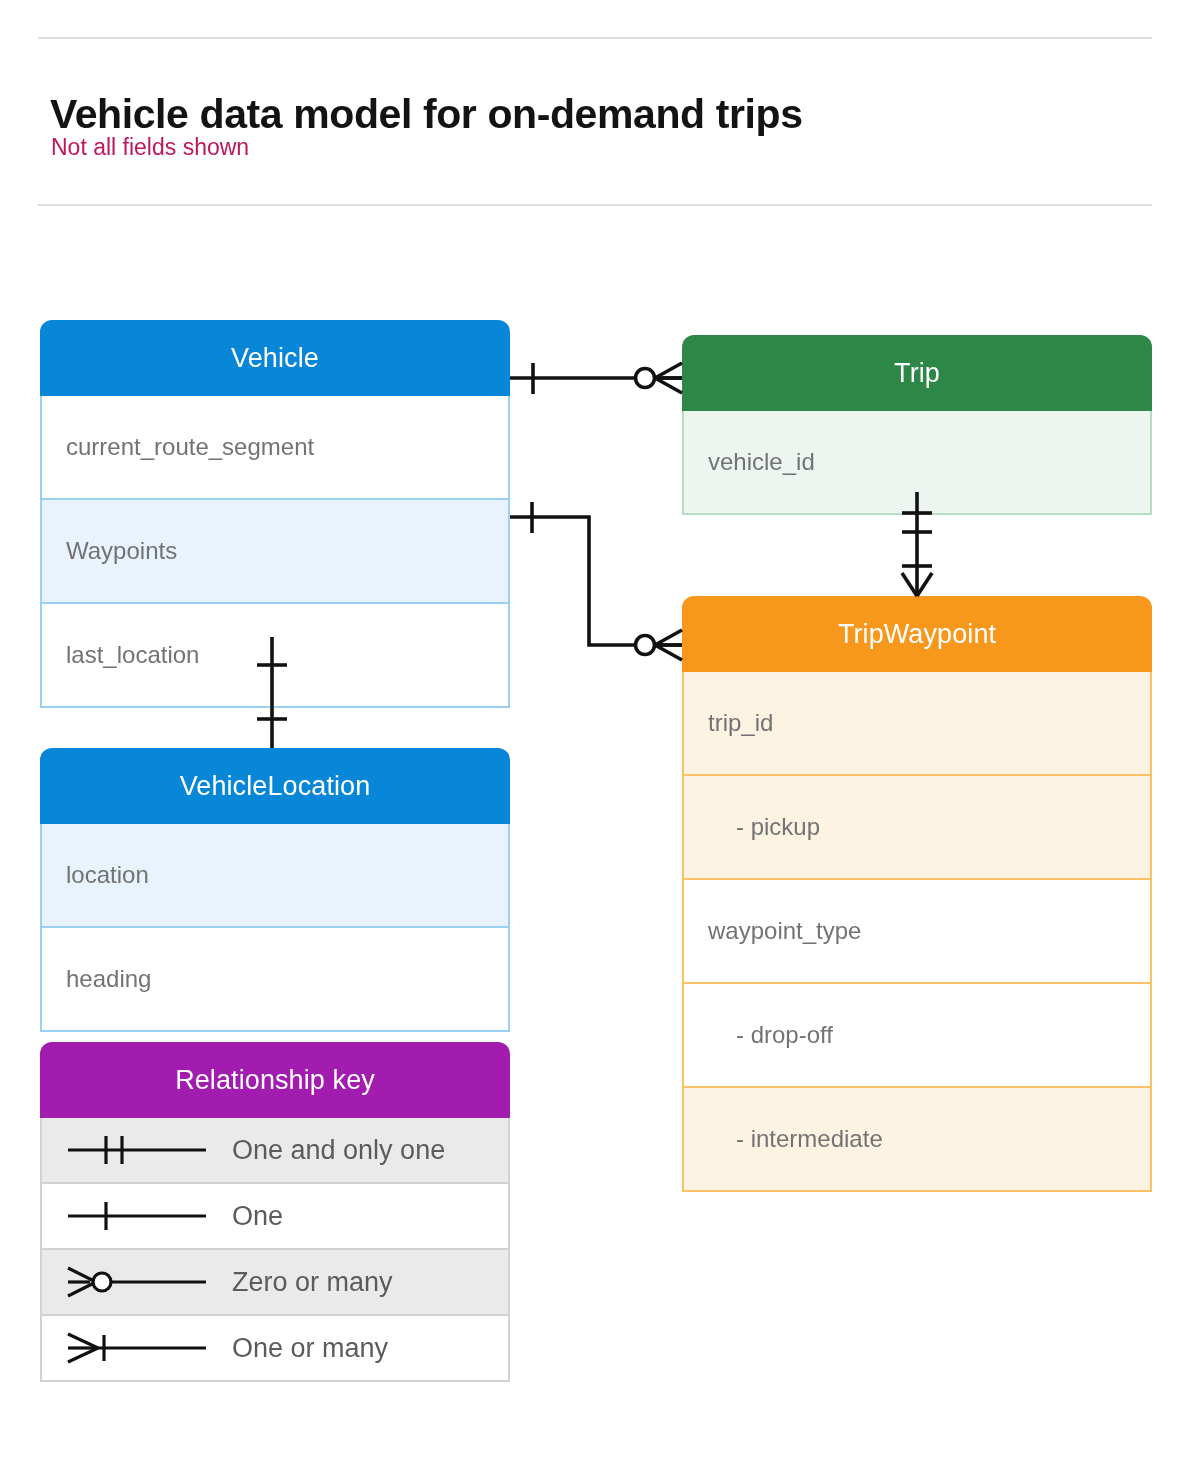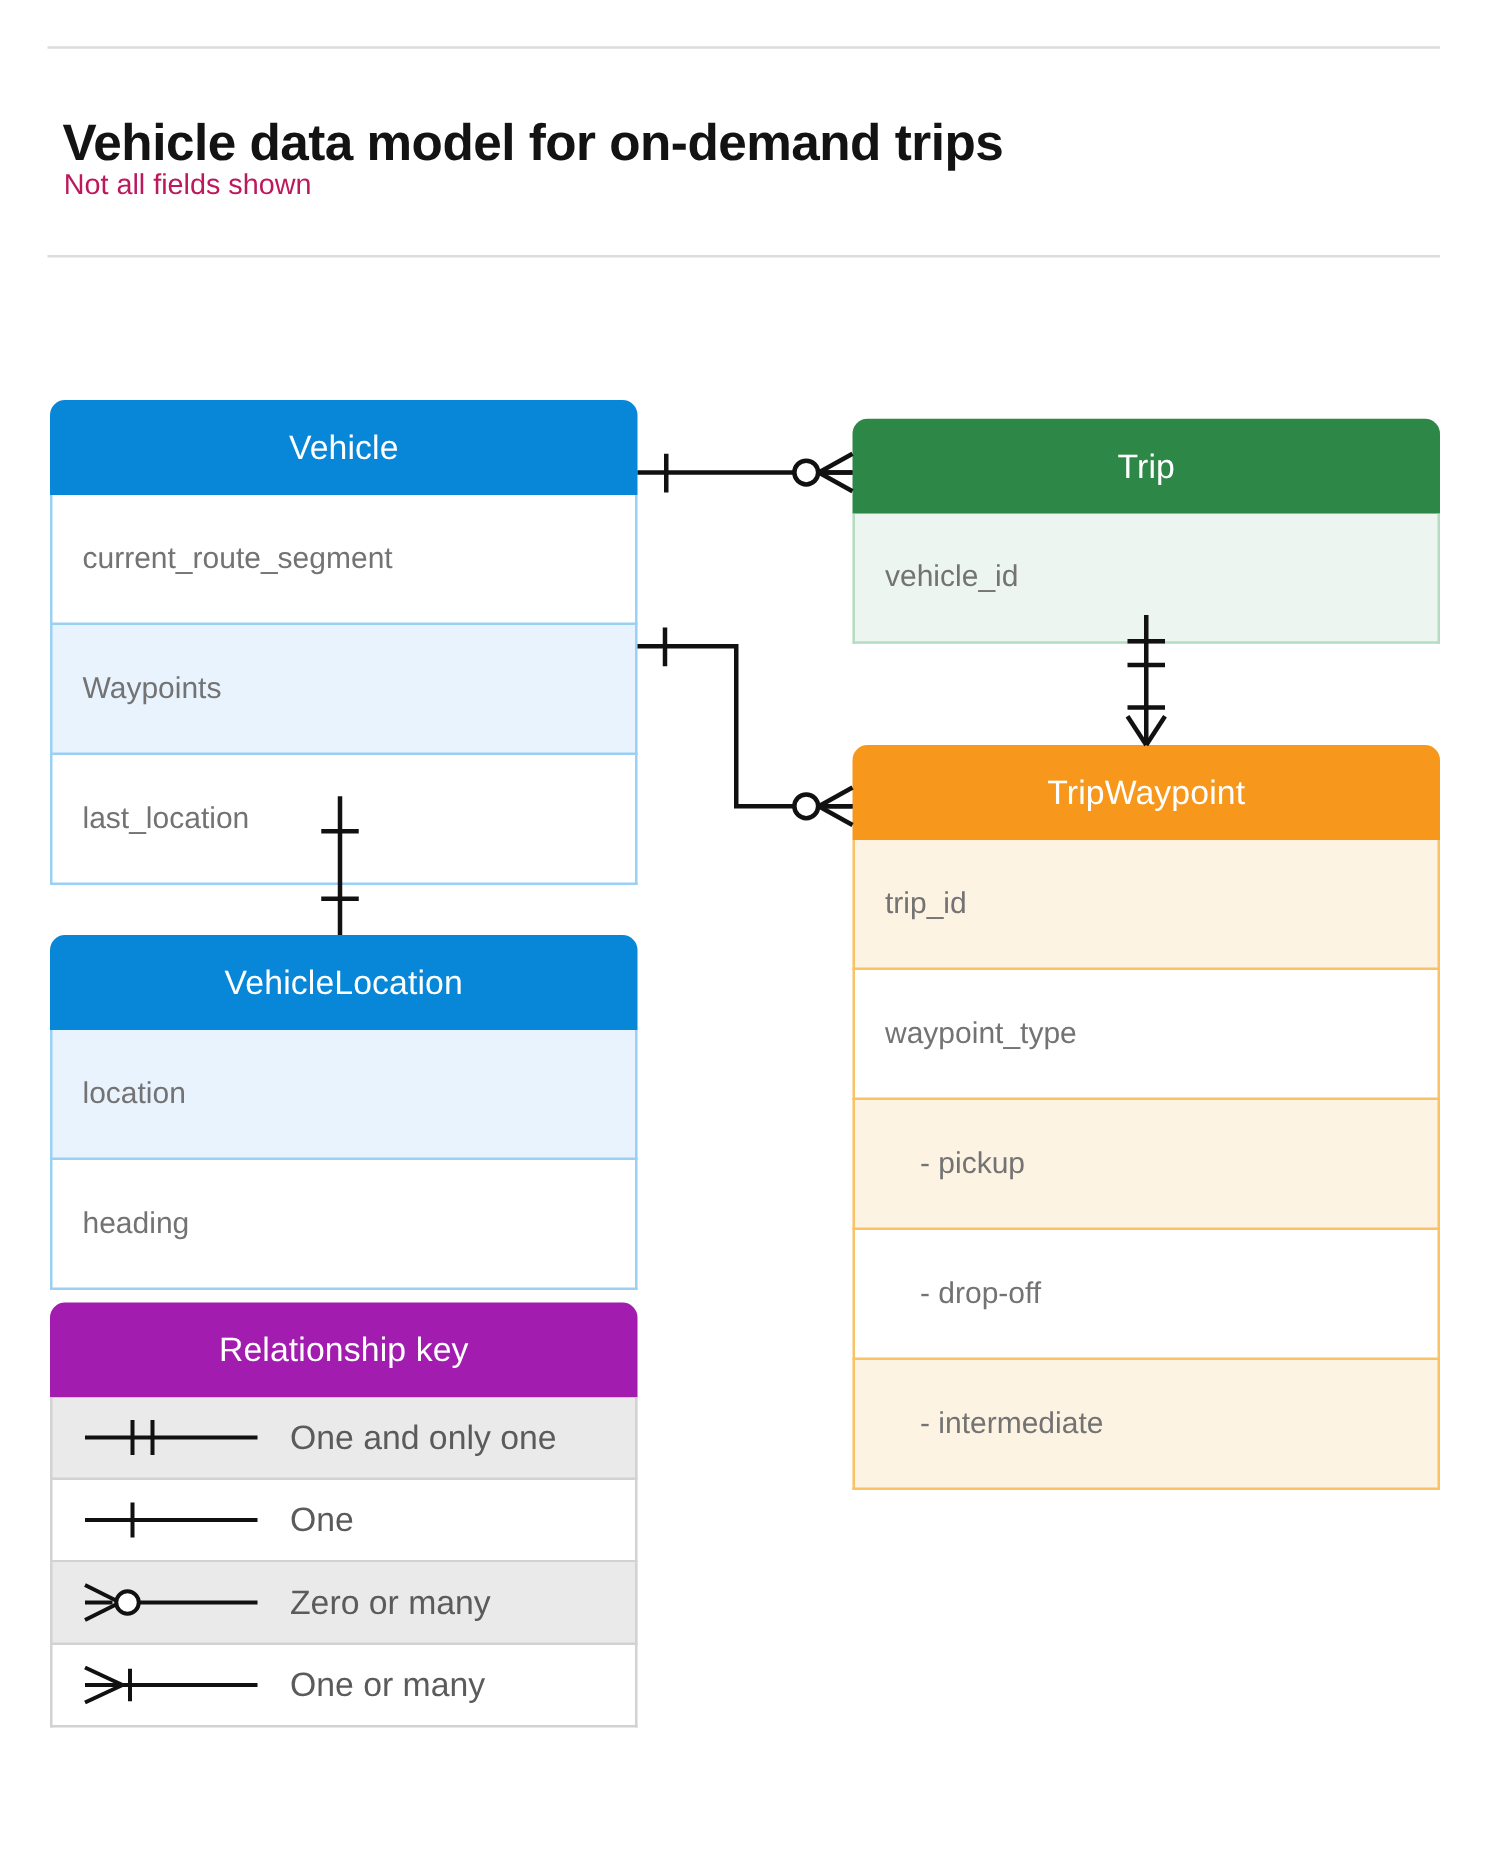--- a/index.html
+++ b/index.html
@@ -166,22 +166,22 @@
     <div class="entity-header">Trip</div>
     <div class="entity-rows">
       <div class="entity-row alt">vehicle_id</div>
     </div>
   </div>
 
   <div class="entity theme-orange" id="entity-trip-waypoint">
     <div class="entity-header">TripWaypoint</div>
     <div class="entity-rows">
       <div class="entity-row alt">trip_id</div>
+      <div class="entity-row alt sub">-  pickup</div>
       <div class="entity-row">waypoint_type</div>
-      <div class="entity-row alt sub">-  pickup</div>
       <div class="entity-row sub">-  drop-off</div>
       <div class="entity-row alt sub">-  intermediate</div>
     </div>
   </div>
 
   <div class="entity theme-grey" id="entity-legend">
     <div class="entity-header">Relationship key</div>
 
     <div class="legend-row alt">
       <div class="legend-sym">

